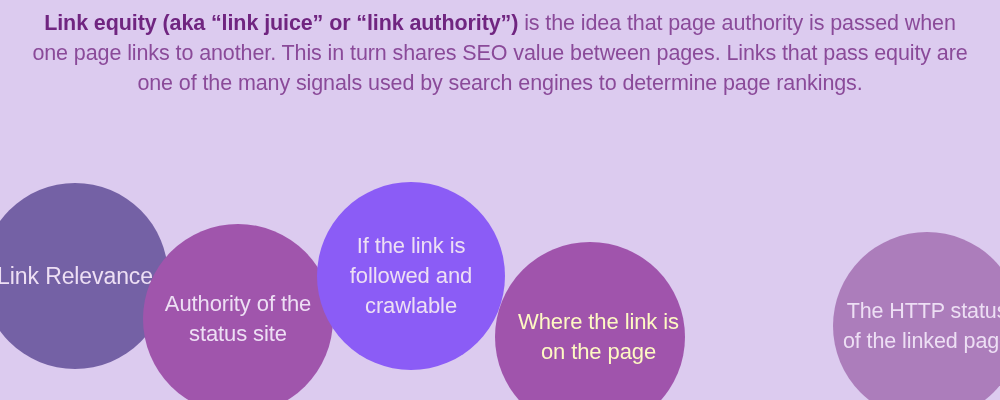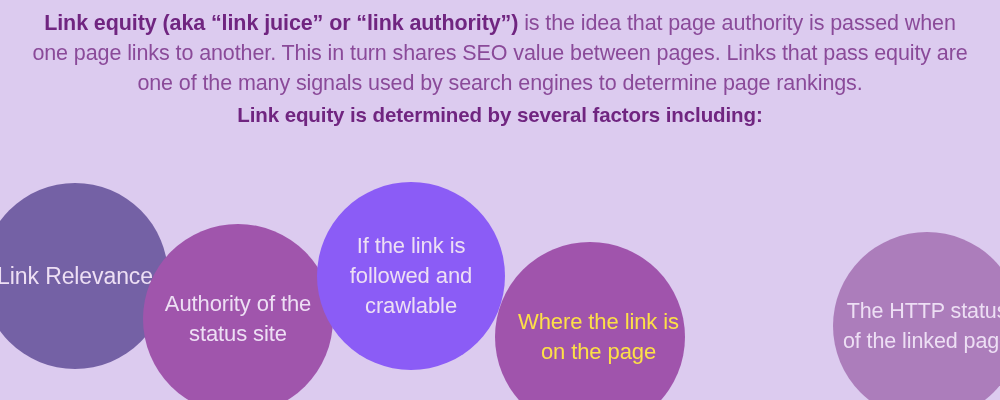--- a/index.html
+++ b/index.html
@@ -101,39 +101,38 @@
   #circle-6 { left: 833px;  top: 232px; width: 188px; height: 188px; }
   #circle-6 .label { font-size: 21.5px; }
 </style>
 </head>
 <body>
 
 <div id="infographic" style="background: rgb(220, 203, 239);">
 
   <div class="text-block">
     <p class="paragraph" style="color: rgb(138, 74, 153);"><span class="lead" style="color: rgb(112, 37, 128);">Link equity (aka “link juice” or “link authority”)</span><span> is the idea that page authority is passed when one page links to another. This in turn shares SEO value between pages. Links that pass equity are one of the many signals used by search engines to determine page rankings.</span></p>
-    <p class="subhead" style="color: rgb(112, 37, 128);">Link equity is determined by several factors including:</p>
   </div>
 
   <div class="circle-row">
 
     <div class="circle" id="circle-1" style="background: rgb(116, 97, 165);">
       <span class="label" style="color: rgb(237, 223, 244);">Link Relevance</span>
     </div>
 
     <div class="circle" id="circle-2" style="background: rgb(160, 85, 172);">
       <span class="label" style="color: rgb(237, 223, 244);">Authority of the status site</span>
     </div>
 
     <div class="circle" id="circle-3" style="background: #8b5cf6;">
       <span class="label" style="color: rgb(237, 223, 244);">If the link is followed and crawlable</span>
     </div>
 
     <div class="circle" id="circle-4" style="background: rgb(160, 84, 172);">
-      <span class="label" style="color: #fde047; padding-left: 23px;">Where the link is on the page</span>
+      <span class="label" style="color: #fef9c3; padding-left: 23px;">Where the link is on the page</span>
     </div>
 
 
     <div class="circle" id="circle-6" style="background: rgb(172, 125, 187);">
       <span class="label" style="color: rgb(237, 223, 244);">The HTTP status of the linked page</span>
     </div>
 
   </div>
 </div>
 

